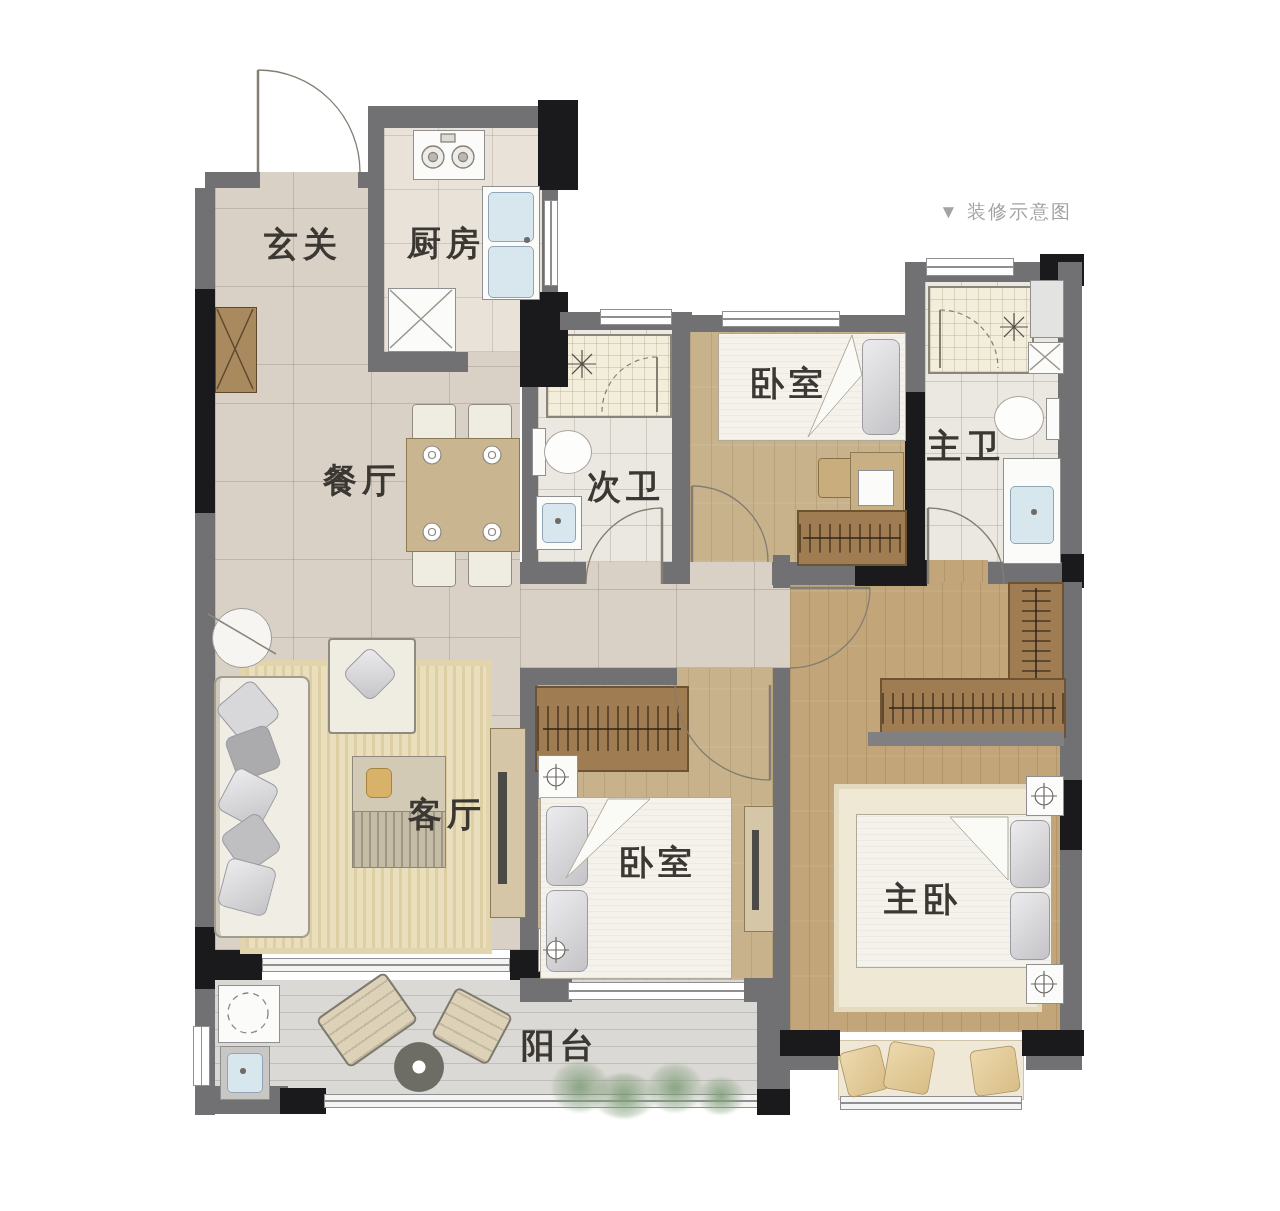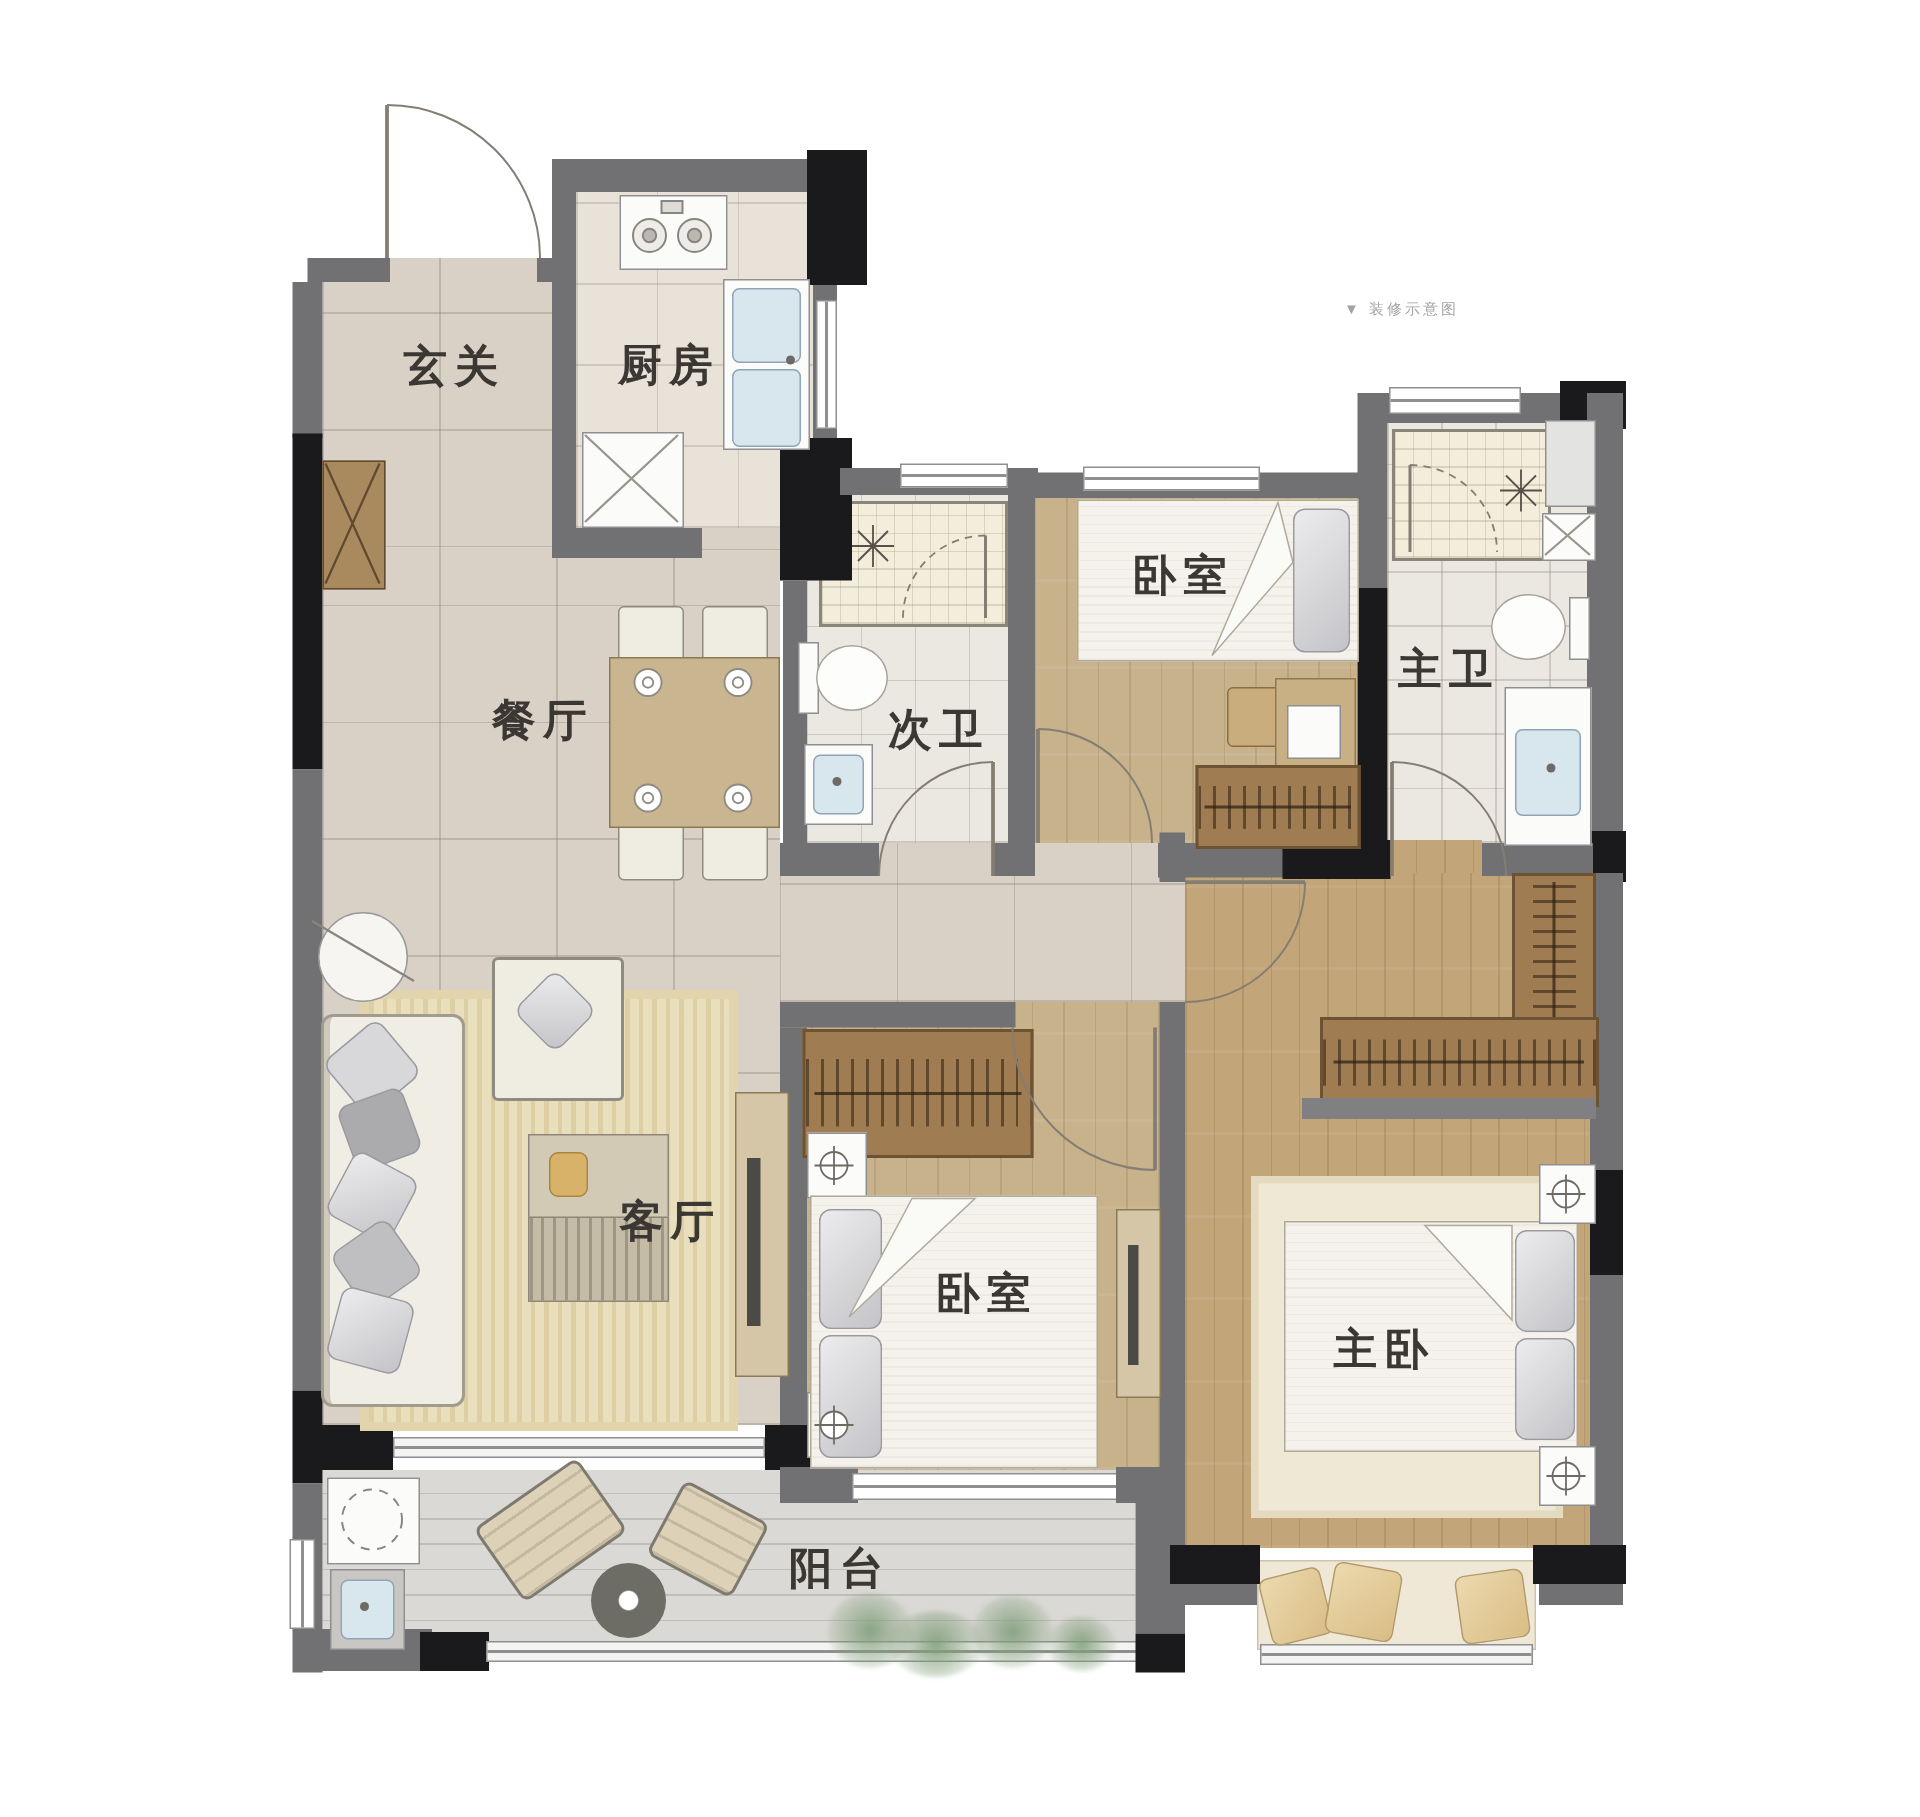--- a/index.html
+++ b/index.html
@@ -57,22 +57,22 @@
   .rug-l{position:absolute;background-color:#eadfbd;border:6px solid #e2d5ad;
      background-image:repeating-linear-gradient(90deg,rgba(200,175,115,.35) 0 3px,transparent 3px 9px);}
   .rug-m{position:absolute;background:#efe8d5;border:5px solid #e4dabf;}
   .plant{position:absolute;border-radius:50%;filter:blur(1.5px);
      background:radial-gradient(circle,rgba(128,158,122,.9),rgba(128,158,122,.15) 72%);}
   .lounge{position:absolute;background:#ddd2b8;border:2px solid #7e7a70;border-radius:6px;
      background-image:repeating-linear-gradient(0deg,rgba(120,110,90,.25) 0 2px,transparent 2px 12px);}
   .track{position:absolute;background:#f4f4f2;border:1px solid #8f8f91;
      background-image:linear-gradient(180deg,transparent 42%,#8f8f91 42%,#8f8f91 58%,transparent 58%);}
   .room-label{position:absolute;transform:translate(-50%,-50%);
-     font-weight:700;font-size:29px;color:#3b3733;letter-spacing:5px;white-space:nowrap;}
-  .caption{position:absolute;left:896px;top:199px;font-size:10px;color:#a3a3a3;letter-spacing:2px;white-space:nowrap;}
+     font-weight:700;font-size:34px;color:#3b3733;letter-spacing:5px;white-space:nowrap;}
+  .caption{position:absolute;left:939px;top:199px;font-size:19px;color:#a3a3a3;letter-spacing:2px;white-space:nowrap;}
   svg.overlay{position:absolute;left:0;top:0;pointer-events:none;}
 </style>
 </head>
 <body>
 
 <div id="plan">
 
   <div class="f-tile" style="left:215px;top:172px;width:165px;height:193px;"></div>
   <div class="f-tile" style="left:215px;top:365px;width:305px;height:585px;"></div>
   <div class="f-tile" style="left:520px;top:562px;width:270px;height:106px;"></div>

